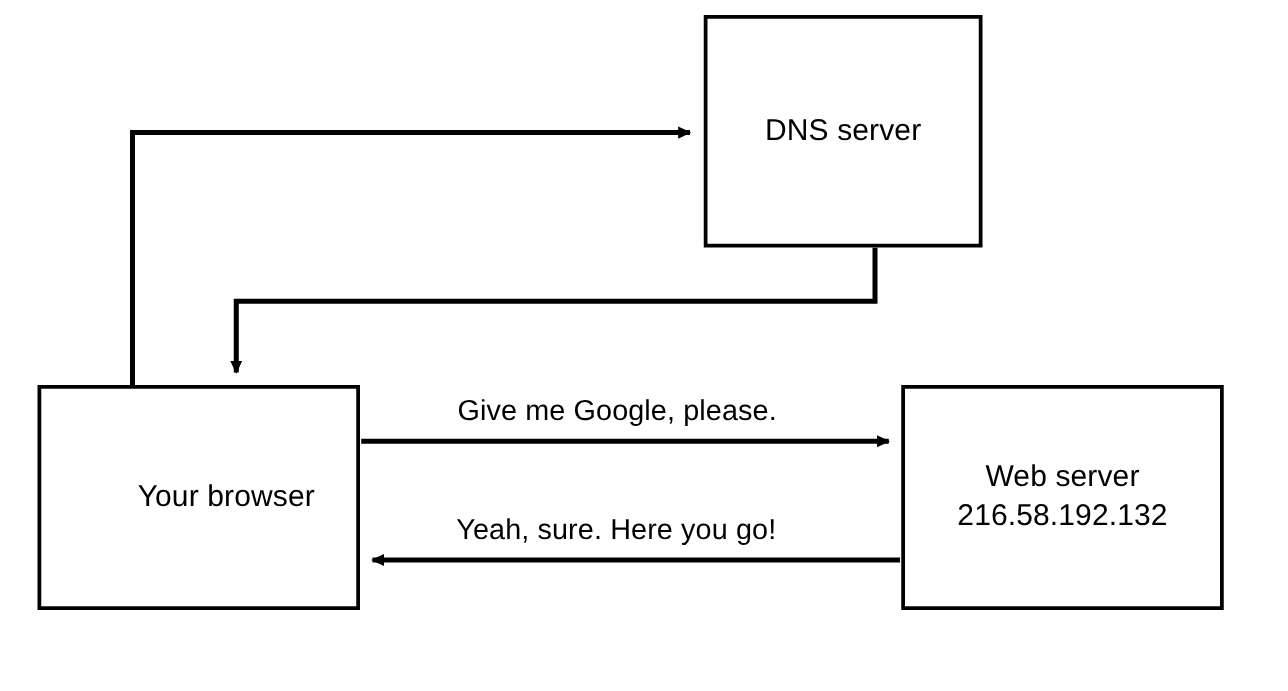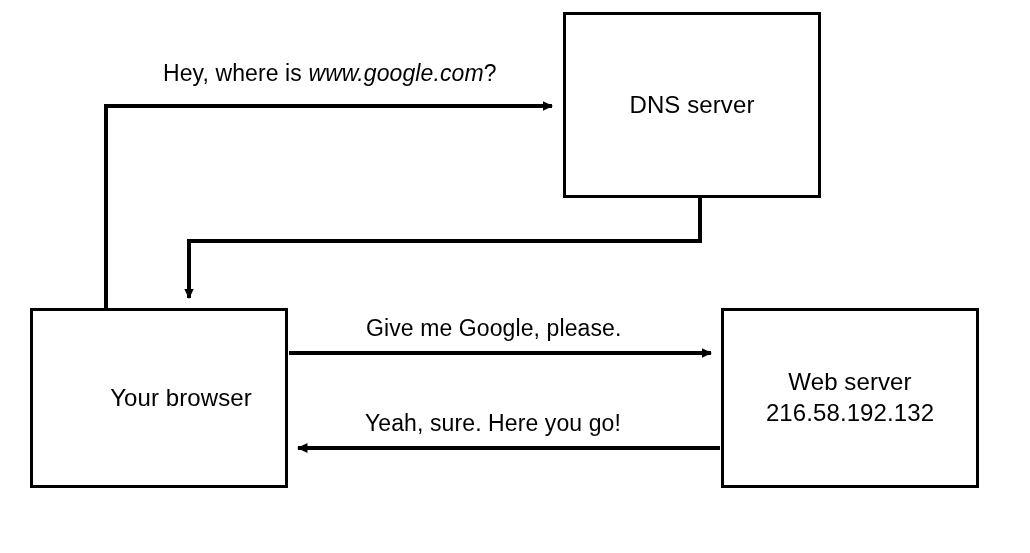--- a/index.html
+++ b/index.html
@@ -37,21 +37,21 @@
   }
   .node-label {
     font-size: 24px;
     line-height: 1.28;
     letter-spacing: 0.1px;
     white-space: pre-line;
   }
   #node-dns {
     left: 563px;
     top: 12px;
-    width: 258px;
+    width: 223px;
     height: 186px;
   }
   #node-browser {
     left: 30px;
     top: 308px;
     width: 258px;
     height: 180px;
     padding-left: 44px;
   }
   #node-webserver {
@@ -129,21 +129,20 @@
 
   <div class="node-box" id="node-browser">
     <span class="node-label">Your browser</span>
   </div>
 
   <div class="node-box" id="node-webserver">
     <span class="node-label">Web server
 216.58.192.132</span>
   </div>
 
-  <div class="edge-label" id="label-query"><span>Hey, where is </span><em>www.google.com</em><span>?</span></div>
 
 
   <div class="edge-label" id="label-request">Give me Google, please.</div>
 
   <div class="edge-label" id="label-response">Yeah, sure. Here you go!</div>
 
 
 </div>
 
 </body></html>

